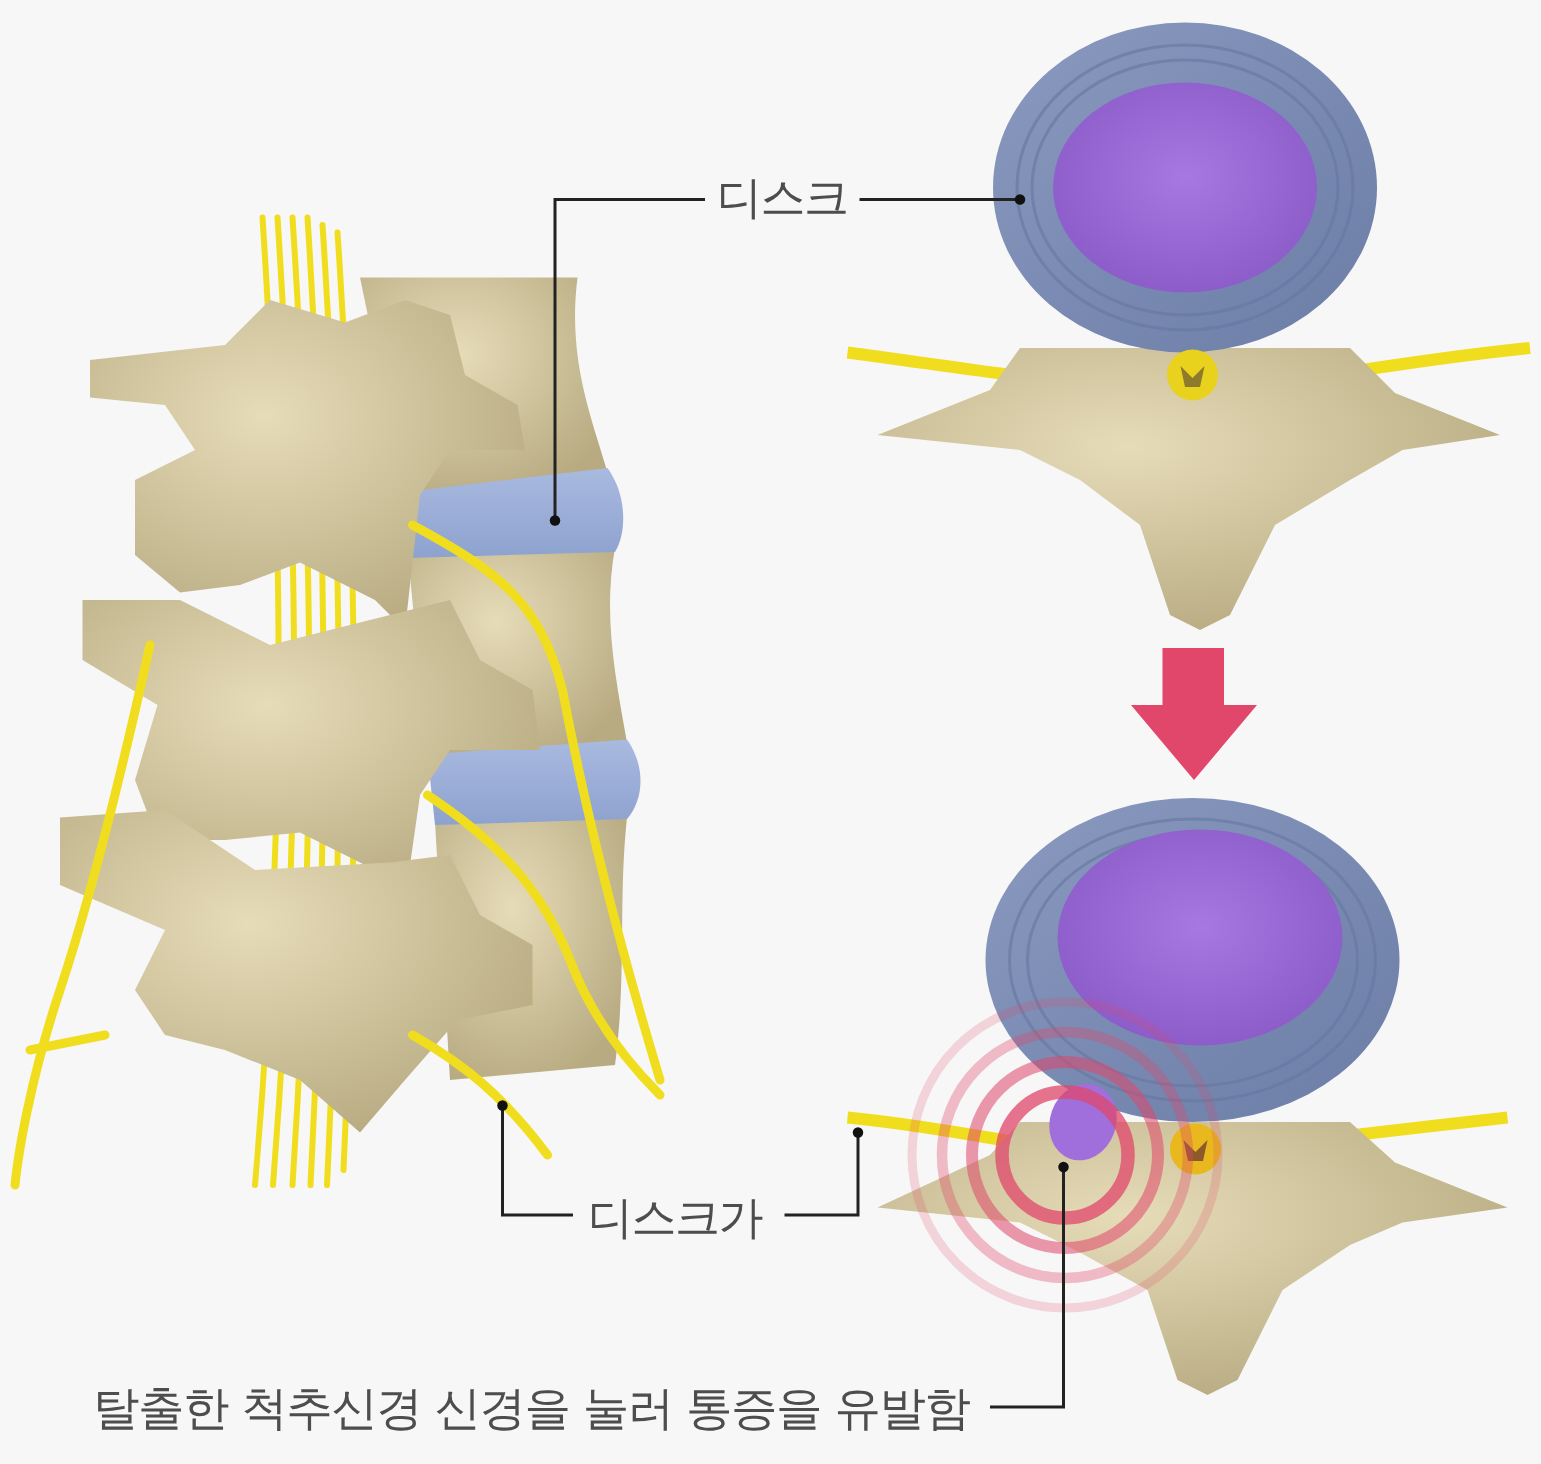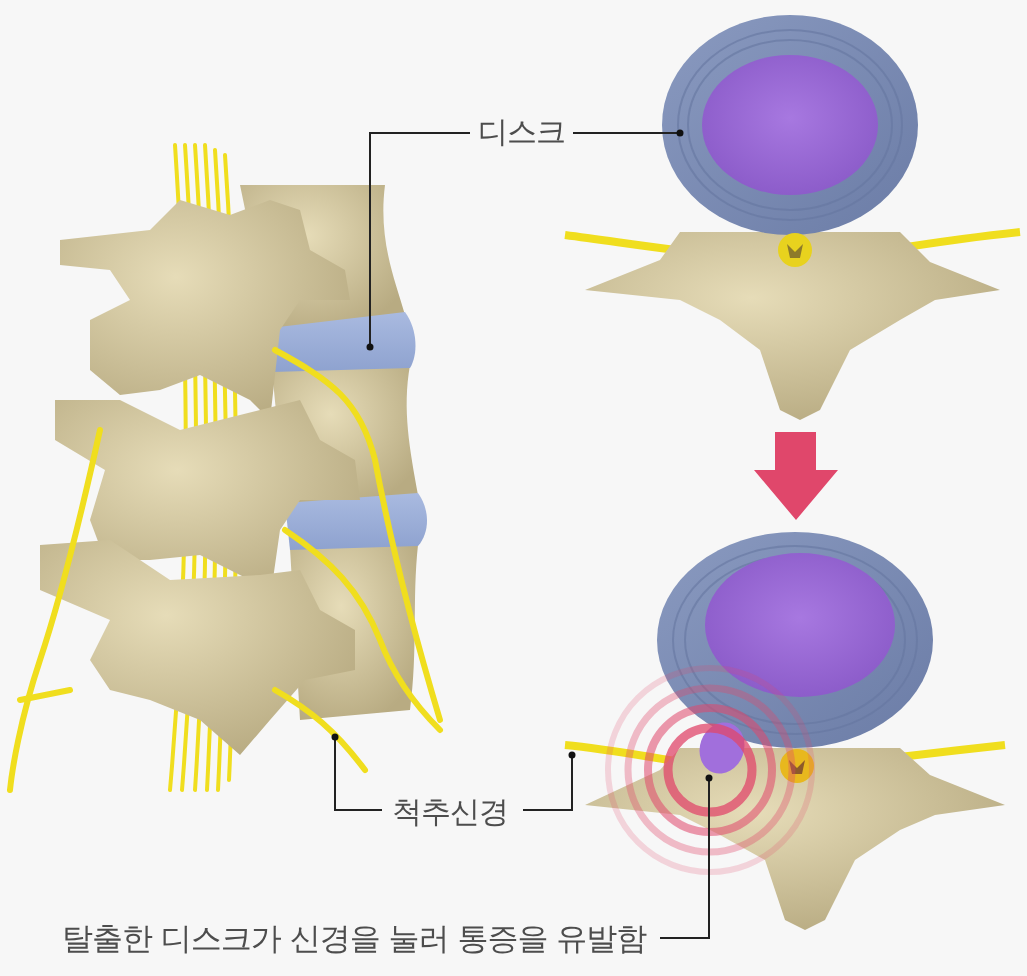--- a/index.html
+++ b/index.html
@@ -125,14 +125,14 @@
   <g fill="#111">
     <circle cx="370" cy="347" r="3.5"></circle>
     <circle cx="680" cy="133" r="3.5"></circle>
     <circle cx="335" cy="737" r="3.5"></circle>
     <circle cx="572" cy="755" r="3.5"></circle>
     <circle cx="709" cy="778" r="3.5"></circle>
   </g>
 </svg>
 
 <div class="label label-disc">디스크</div>
-<div class="label label-nerve">척추신경</div>
-<div class="label label-caption">탈출한 디스크가 신경을 눌러 통증을 유발함</div>
+<div class="label label-nerve">디스크가</div>
+<div class="label label-caption">탈출한 척추신경 신경을 눌러 통증을 유발함</div>
 
 </body></html>

